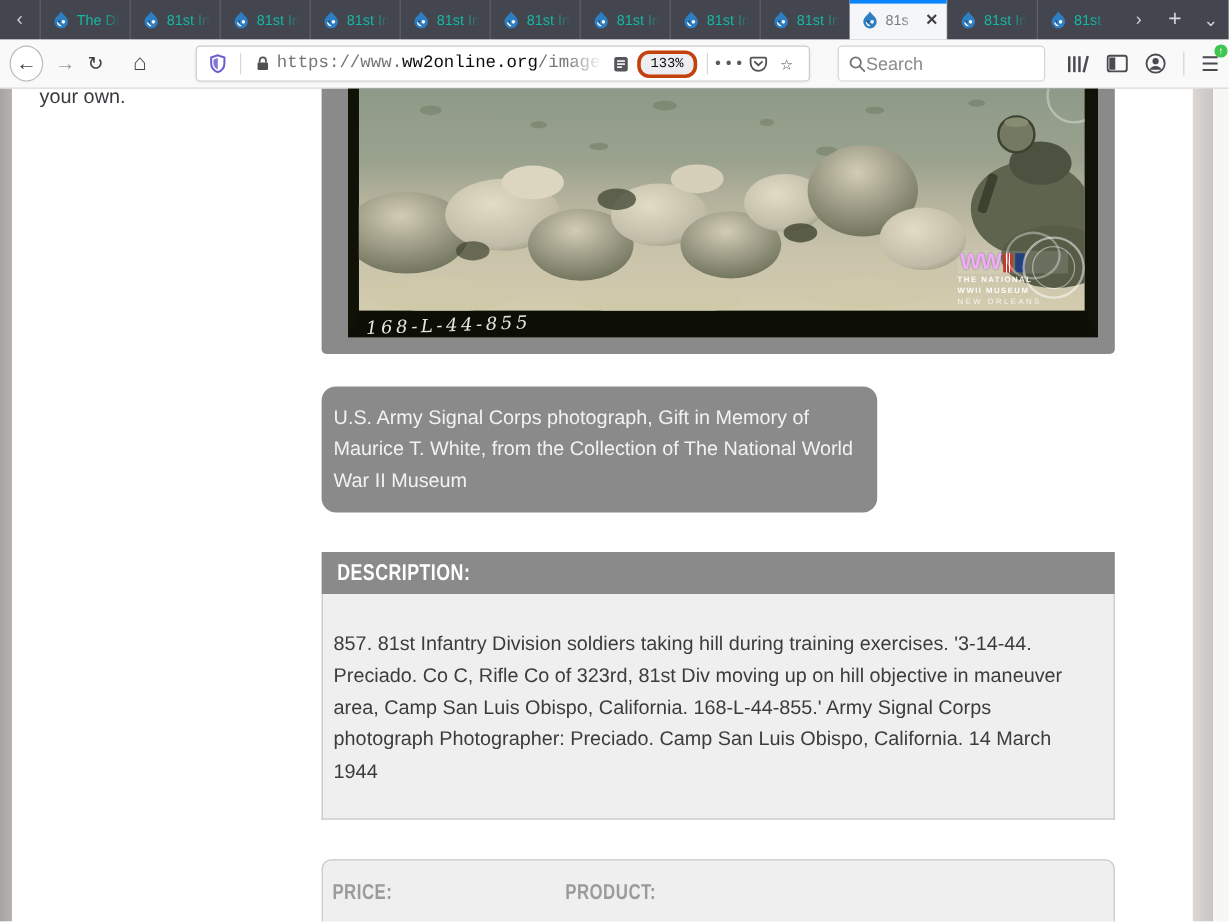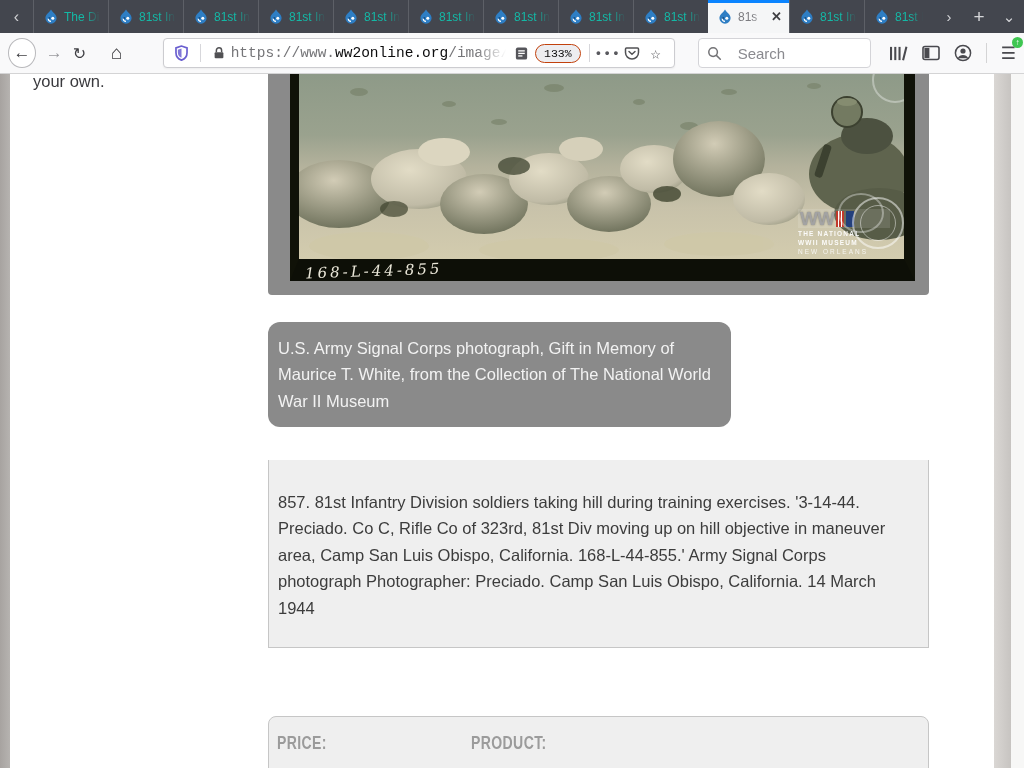--- a/index.html
+++ b/index.html
@@ -40,29 +40,29 @@
   .reload-btn { width:28px; font-size:16px; }
   .home-btn { width:30px; font-size:19px; margin-left:10px; }
   .urlbar { margin-left:32px; width:512px; height:30px; background:#fff;
             border:1px solid #ccccd0; border-radius:4px; display:flex; align-items:center;
             padding:0 6px; box-shadow:0 1px 2px rgba(0,0,0,.05);font-family:Liberation Mono, monospace; }
   .urlbar .sep { width:1px; height:18px; background:#d7d7db; margin:0 6px; }
   .url-text { flex:1; font-size:14.5px; white-space:nowrap; overflow:hidden;
        -webkit-mask-image:linear-gradient(90deg,#000 88%,transparent 99%);
        mask-image:linear-gradient(90deg,#000 88%,transparent 99%); }
   .url-dim { color:#757578; } .url-domain { color:#0c0c0d; }
-  .zoom-pill { border:1px solid #c2410c; background:#ededf0; border-radius:10px;
+  .zoom-pill { border:3px solid #c2410c; background:#ededf0; border-radius:10px;
        font-size:11.5px; color:#0c0c0d; padding:2px 8px; margin:0 2px; cursor:pointer; }
   .ub-icon { display:flex; align-items:center; justify-content:center; width:24px; height:24px;
        color:#59595e; cursor:pointer; }
   .dots { font-size:13px; letter-spacing:1px; font-weight:700; color:#59595e; }
   .star { font-size:17px; color:#4a4a4f; }
   .searchbar { margin-left:23px; width:184px; height:30px; background:#fff;
        border:1px solid #d4d4d8; border-radius:4px; display:flex; align-items:center;
-       padding:0 8px; gap:16px; }
+       padding:0 8px; gap:0; }
   .searchbar input { border:none; outline:none; width:110px; font-size:15px;
        font-family:"Liberation Sans",sans-serif; color:#3b3b40; background:transparent; }
   .searchbar input::placeholder { color:#8a8a8f; }
   .tb-right { display:flex; align-items:center; margin-left:18px; gap:14px; }
   .tb-icon { display:flex; align-items:center; justify-content:center; cursor:pointer; color:#4a4a4f; }
   .tb-sep { width:1px; height:20px; background:#d4d4d5; }
   .hamburger { position:relative; font-size:17px; }
   .update-badge { position:absolute; top:-6px; right:-7px; width:11px; height:11px;
        background:#3fc651; border-radius:50%; color:#fff; font-size:8px; line-height:11px;
        text-align:center; font-weight:700; }
@@ -86,21 +86,21 @@
   .photo-frame { position:absolute; left:22px; top:0; width:625px; height:207px;
        background:#101208; border-left:9px solid #101208; border-right:11px solid #101208;
        border-bottom:22px solid #0d0f07; cursor:pointer; }
   .scene { position:absolute; inset:0; width:605px; height:185px; display:block; }
   .film-number { position:absolute; left:6px; bottom:-21px; color:#e9e6d8;
        font-family:"DejaVu Serif", serif; font-style:italic; font-size:15px;
        letter-spacing:3px; transform:rotate(-2deg); white-space:nowrap; }
   .watermark { position:absolute; right:14px; bottom:4px; width:92px; color:#fff; }
   .wm-logo { display:flex; align-items:flex-end; gap:2px; background:rgba(255,255,255,.12);
        padding:1px 2px; }
-  .wm-ww { font-weight:900; font-size:19px; line-height:17px; color:#a3a3a3;
+  .wm-ww { font-weight:900; font-size:19px; line-height:17px; color:#f0abfc;
        letter-spacing:-1px; text-shadow:0 0 2px rgba(0,0,0,.4); }
   .wm-i1 { width:8px; height:16px;
        background:repeating-linear-gradient(90deg,#c0392b 0 2px,#fff 2px 3px); }
   .wm-i2 { width:8px; height:16px; background:#24407c; }
   .wm-line { font-size:6.5px; letter-spacing:1.2px; color:rgba(255,255,255,.92);
        margin-top:2px; white-space:nowrap; font-weight:700; }
   .wm-line.small { font-weight:400; letter-spacing:2px; color:rgba(255,255,255,.8); }
   .stamp { position:absolute; right:-14px; bottom:6px; width:52px; height:52px;
        border:2px solid rgba(255,255,255,.5); border-radius:50%; }
   .stamp::after { content:""; position:absolute; inset:6px;
@@ -429,20 +429,23 @@
           <div class="wm-line">WWII MUSEUM</div>
           <div class="wm-line small">NEW ORLEANS</div>
           <div class="stamp"></div>
         </div>
       </div>
     </div>
 
     <div class="credit-box">U.S. Army Signal Corps photograph, Gift in Memory of Maurice T. White, from the Collection of The National World War II Museum</div>
 
     <section class="desc">
+      <div class="desc-header">
+        <span class="cond">DESCRIPTION:</span>
+      </div>
       <div class="desc-body">857. 81st Infantry Division soldiers taking hill during training exercises. '3-14-44. Preciado. Co C, Rifle Co of 323rd, 81st Div moving up on hill objective in maneuver area, Camp San Luis Obispo, California. 168-L-44-855.' Army Signal Corps photograph Photographer: Preciado. Camp San Luis Obispo, California. 14 March 1944</div>
     </section>
 
     <section class="buy-box">
       <div class="buy-col price">
         <span class="cond">PRICE:</span>
       </div>
       <div class="buy-col product">
         <span class="cond">PRODUCT:</span>
       </div>

